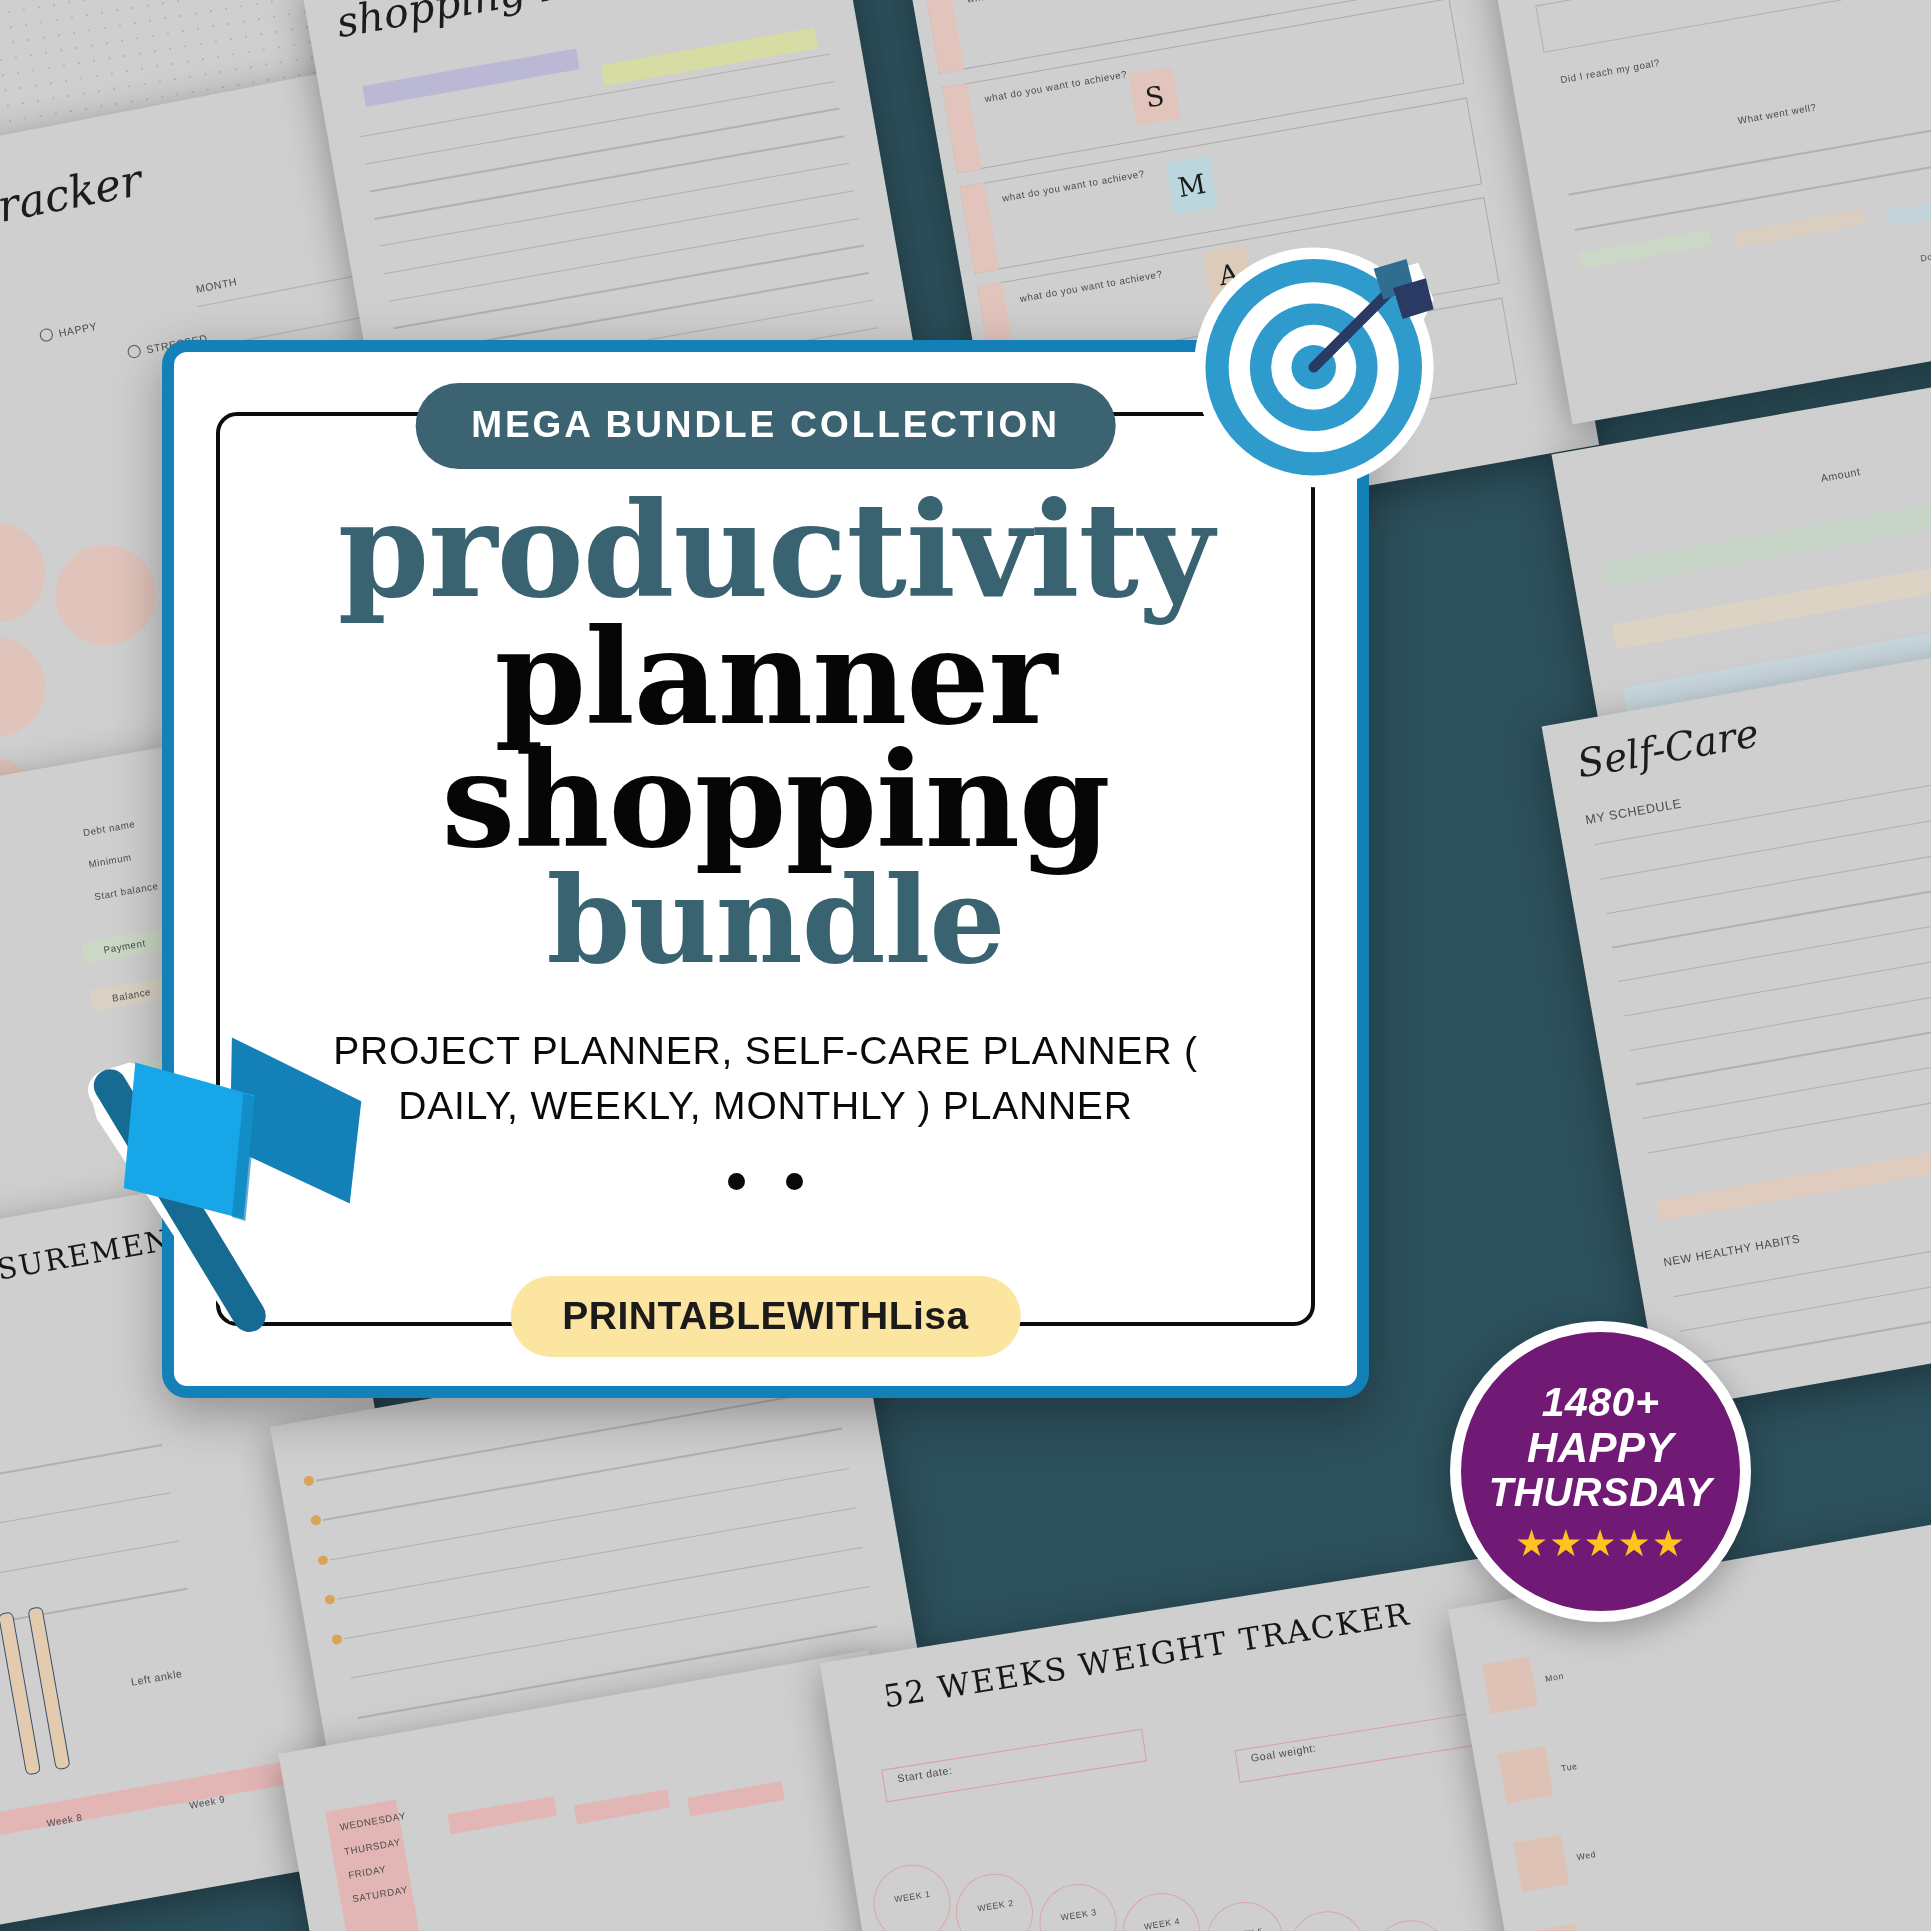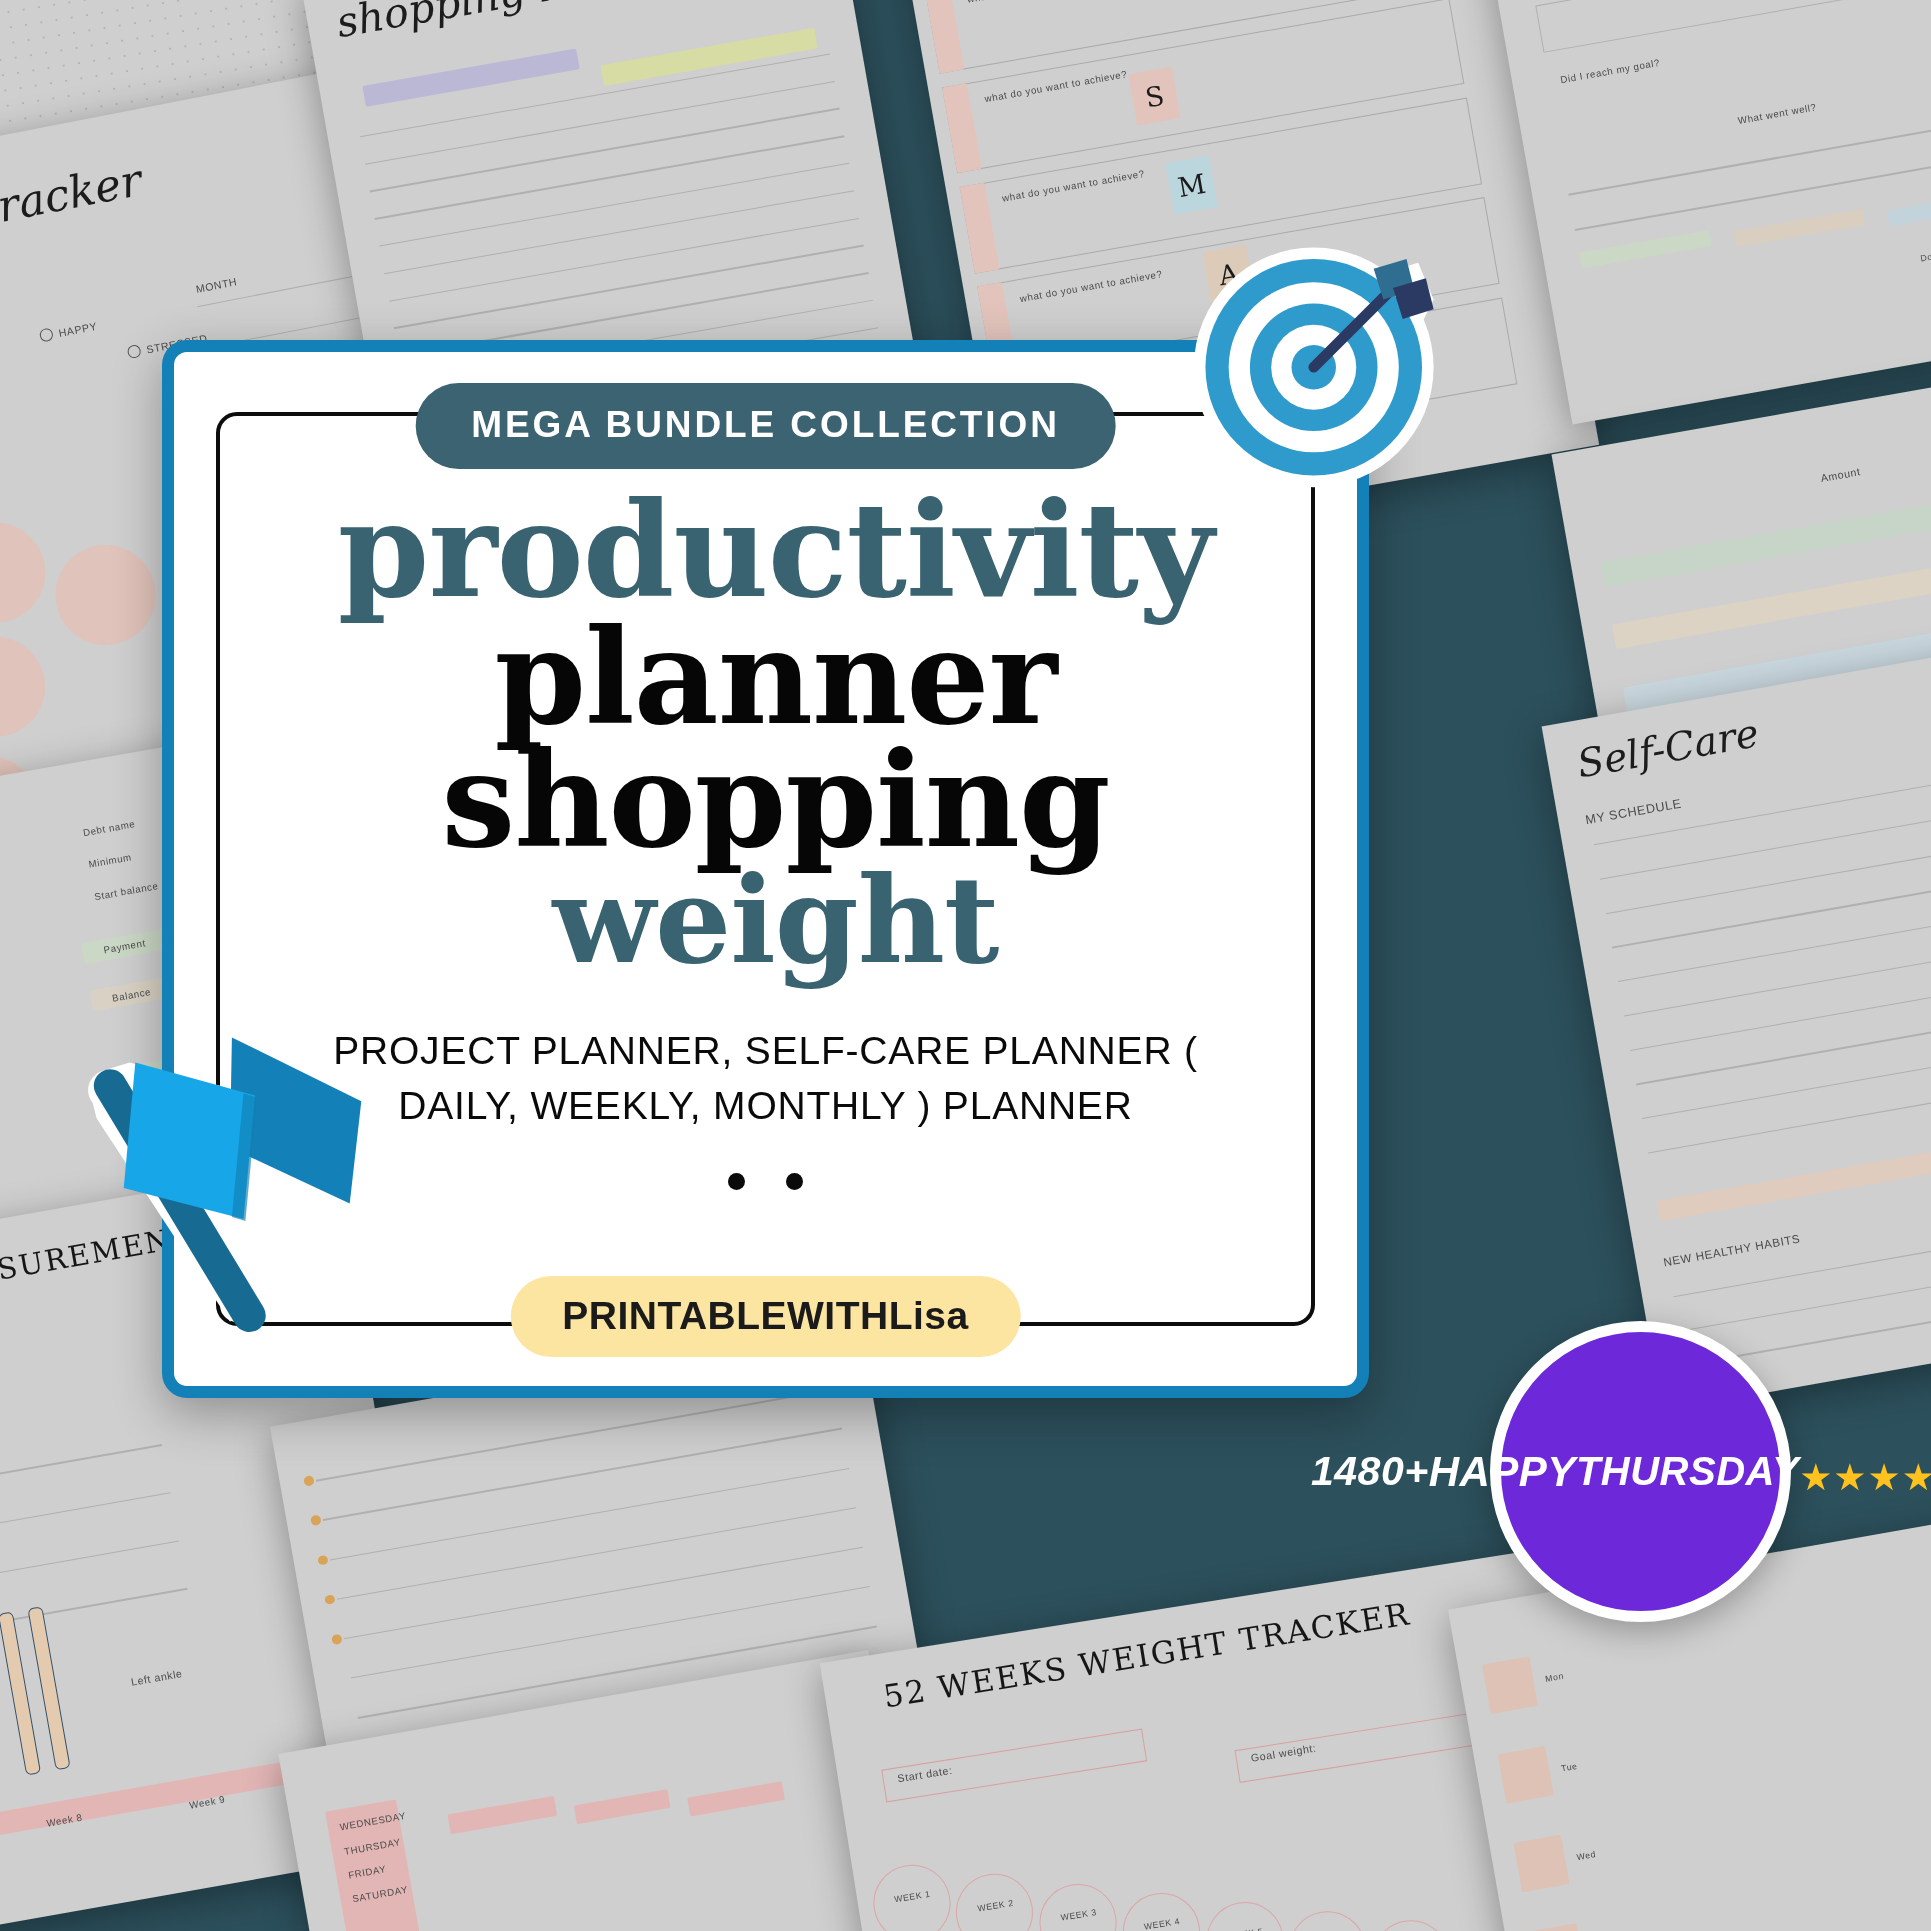--- a/index.html
+++ b/index.html
@@ -148,28 +148,28 @@
   
   #flag-icon {
     position:absolute;
     left: 60px; top: 989px;
     width: 338px; height: 348px;
     z-index: 30;
   }
   
   #customers-badge {
     position:absolute;
-    left: 1490px; top: 1321px;
+    left: 1450px; top: 1321px;
     width: 301px; height: 301px;
     border-radius: 50%;
-    background: #6d28d9;
+    background: #701a75;
     border: 11.6px solid #FFFFFF;
     box-shadow: 0 9.7px 33px rgba(0,0,0,.28);
     z-index: 30;
-    display:flex; flex-direction:row;
+    display:flex; flex-direction:column;
     align-items:center; justify-content:center;
     color:#fff;
   }
   #customers-badge .cb-line {
     font-style: italic;
     font-weight: 800;
     letter-spacing: 0.5px;
     line-height: 1.06;
     text-align:center;
   }
@@ -438,21 +438,21 @@
 
 <div id="main-card">
   <div id="inner-frame"></div>
 
   <div id="mega-pill">MEGA BUNDLE COLLECTION</div>
 
   <div id="card-content">
     <div id="headline">
       <div class="h-line" id="h-productivity">productivity</div>
       <div class="h-line" id="h-planner">planner shopping</div>
-      <div class="h-line" id="h-bundle">weight</div>
+      <div class="h-line" id="h-bundle">bundle</div>
     </div>
 
     <div id="subtitle">PROJECT PLANNER, SELF-CARE PLANNER ( DAILY, WEEKLY, MONTHLY ) PLANNER</div>
 
     <div id="tools-row">
       <span class="dot-bullet"></span>
       <span class="dot-bullet"></span>
     </div>
   </div>
 

